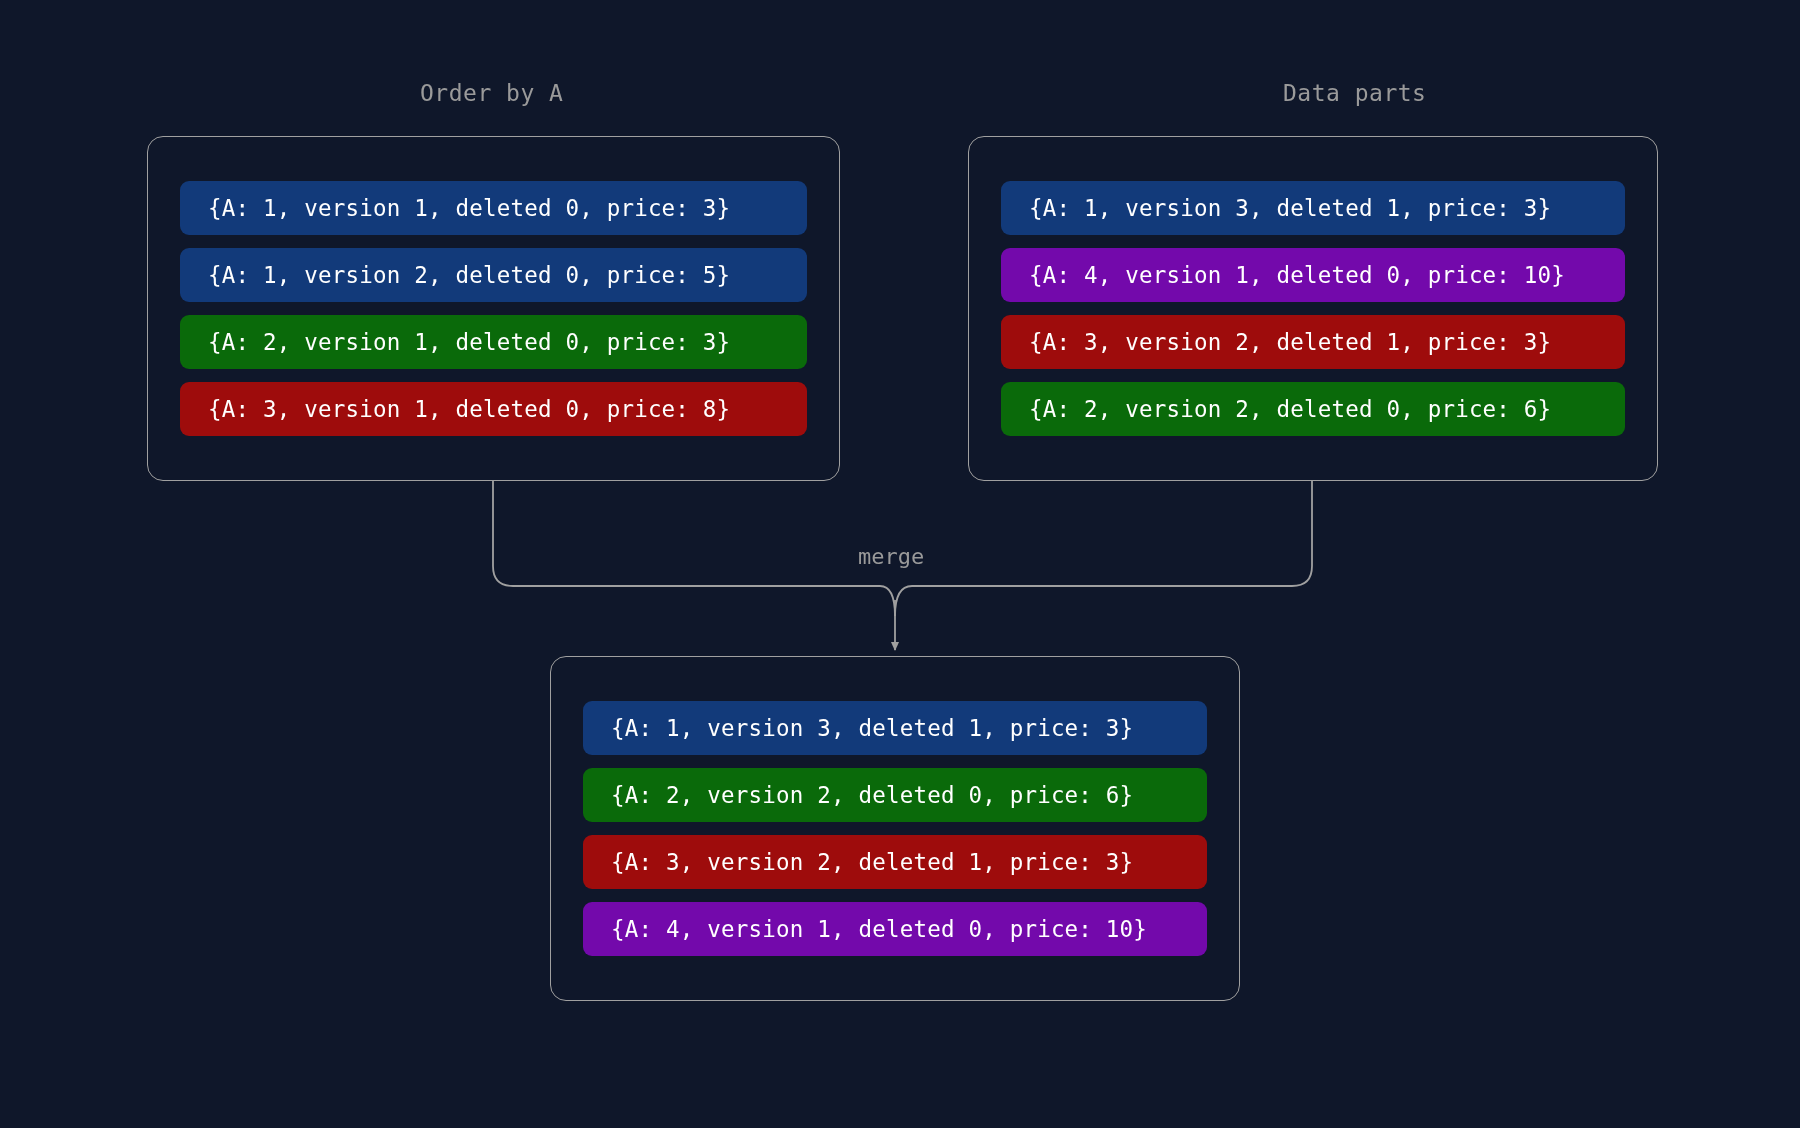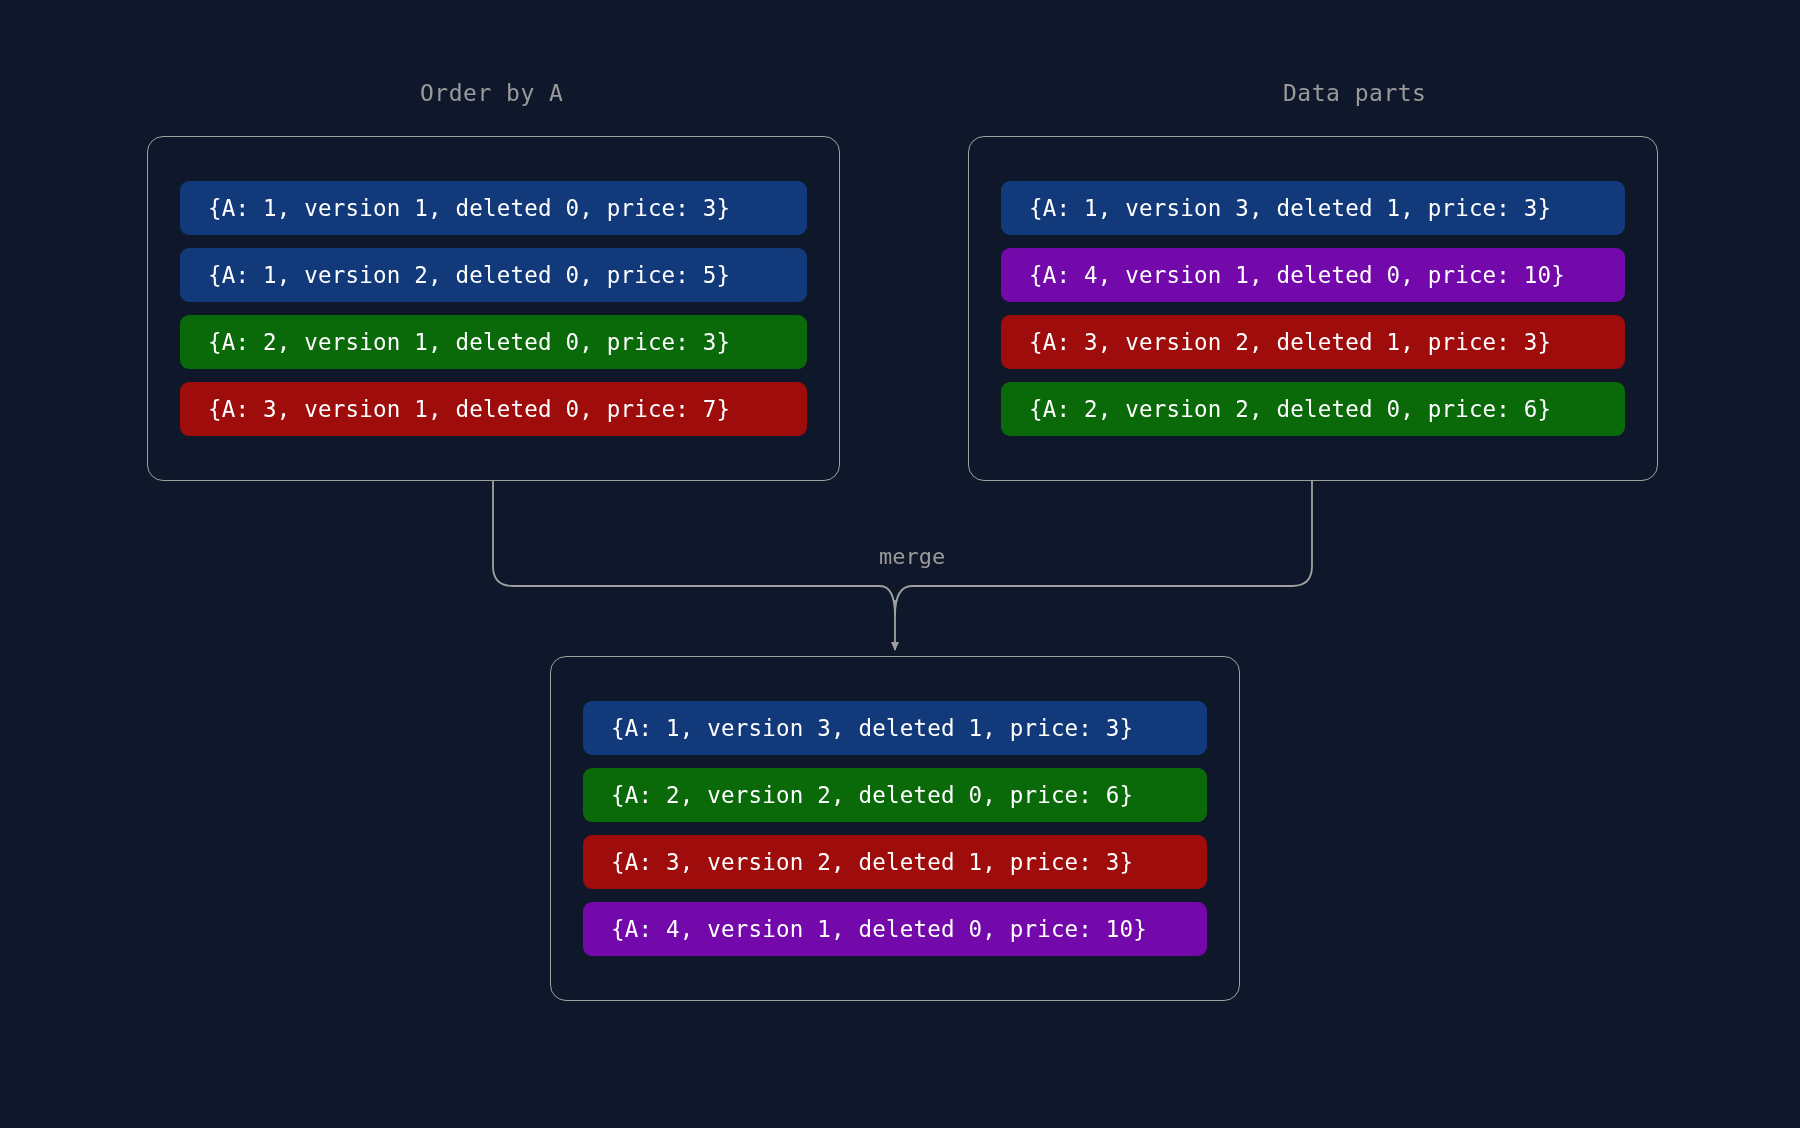--- a/index.html
+++ b/index.html
@@ -144,28 +144,28 @@
     <path d="M 880,586 Q 895,586 895,616" fill="none" stroke="#a0a0a0" stroke-width="1.8"></path>
     <path d="M 912,586 Q 895,586 895,616" fill="none" stroke="#a0a0a0" stroke-width="1.8"></path>
 
     <path d="M 895,600 L 895,650" fill="none" stroke="#a0a0a0" stroke-width="1.8" marker-end="url(#arrowhead)"></path>
   </svg>
 
   <div class="panel-title" style="left:420px; top:80px;">Order by A</div>
 
   <div class="panel-title" style="left:1240px; top:80px;margin-left:43px;">Data parts</div>
 
-  <div class="merge-label" style="left:858px; top:544px;margin-left:21px;">merge</div>
+  <div class="merge-label" style="left:858px; top:544px;">merge</div>
 
   <div class="group-box" id="panel-order-by-a">
     <div class="rows">
       <div class="row-chip" style="background: rgb(18, 58, 122);">{A: 1, version 1, deleted 0, price: 3}</div>
       <div class="row-chip" style="background: rgb(18, 58, 122);">{A: 1, version 2, deleted 0, price: 5}</div>
       <div class="row-chip" style="background: rgb(10, 106, 10); text-align: center;">{A: 2, version 1, deleted 0, price: 3}</div>
-      <div class="row-chip" style="background: rgb(158, 12, 12);">{A: 3, version 1, deleted 0, price: 7}</div>
+      <div class="row-chip" style="background: rgb(158, 12, 12);">{A: 3, version 1, deleted 0, price: 8}</div>
     </div>
   </div>
 
   <div class="group-box" id="panel-data-parts">
     <div class="rows">
       <div class="row-chip" style="background: rgb(18, 58, 122);">{A: 1, version 3, deleted 1, price: 3}</div>
       <div class="row-chip" style="background: rgb(115, 9, 171);">{A: 4, version 1, deleted 0, price: 10}</div>
       <div class="row-chip" style="background: rgb(158, 12, 12);">{A: 3, version 2, deleted 1, price: 3}</div>
       <div class="row-chip" style="background: rgb(10, 106, 10);">{A: 2, version 2, deleted 0, price: 6}</div>
     </div>

